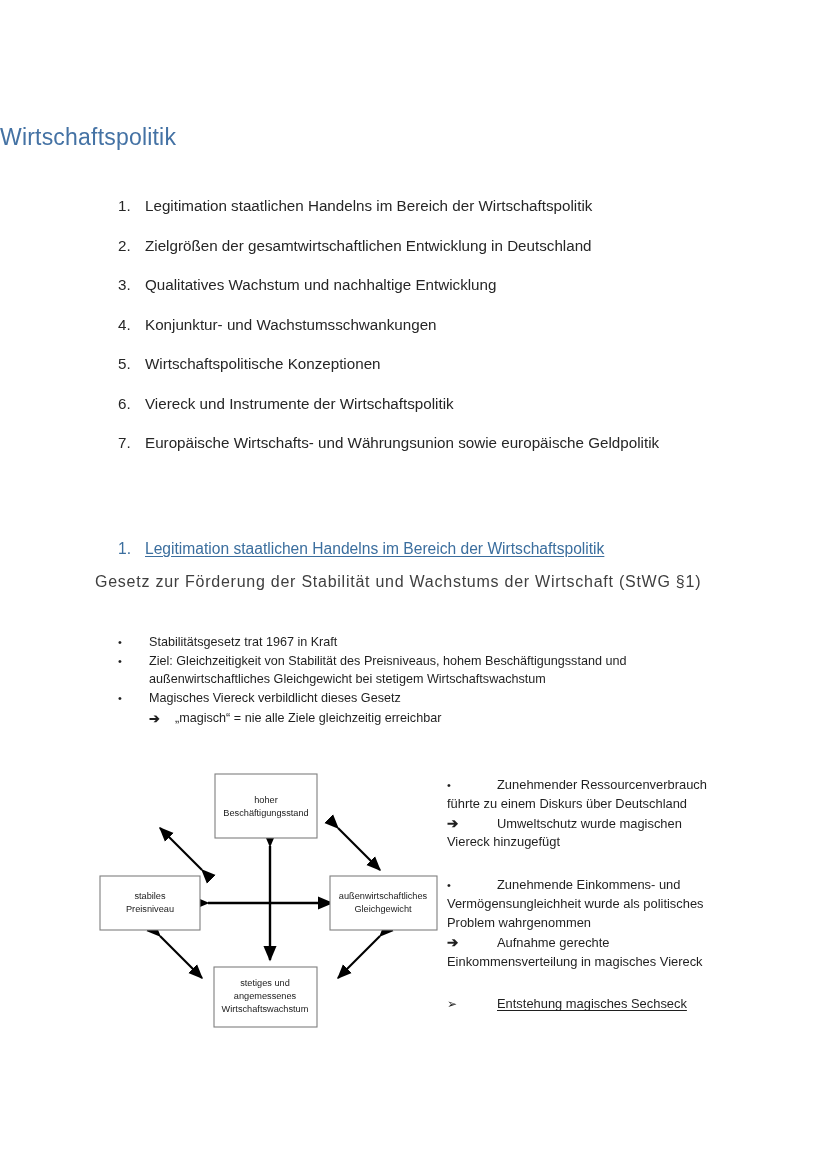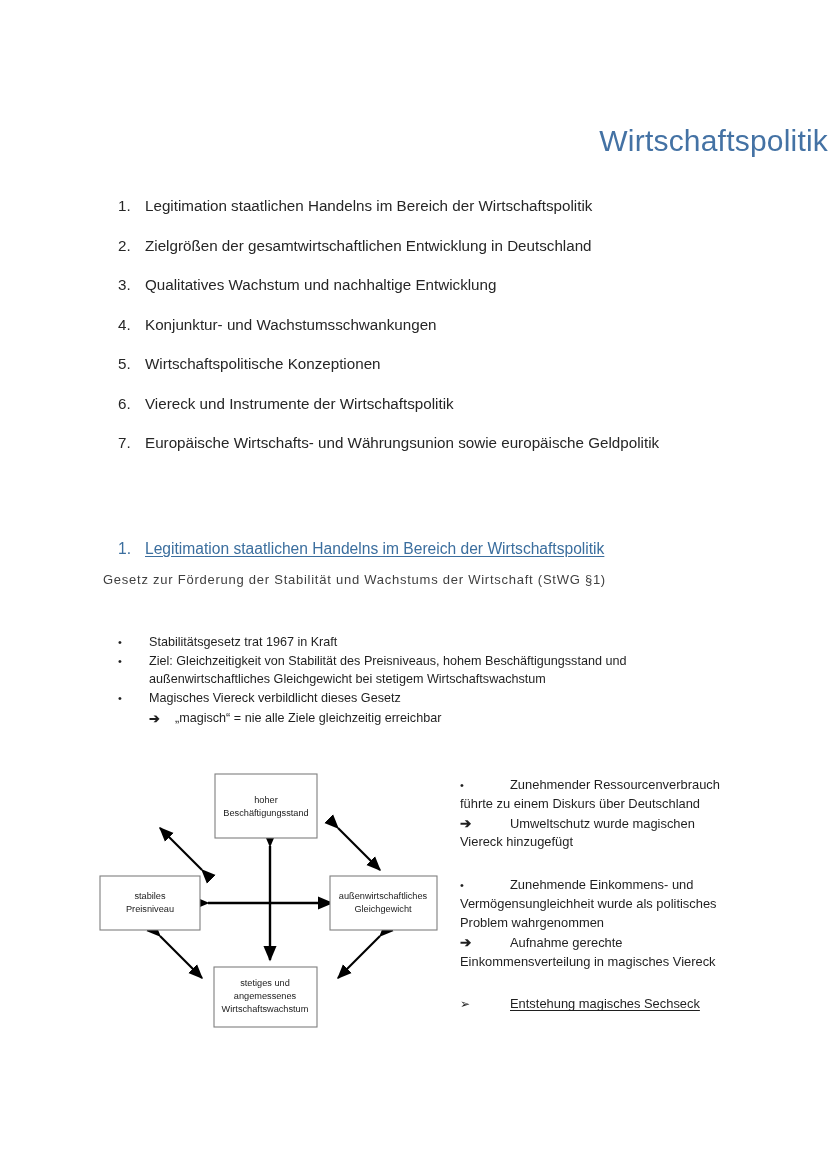--- a/index.html
+++ b/index.html
@@ -21,22 +21,22 @@
     inset: 0;
     background: #ffffff;
   }
 
   
   .doc-title {
     position: absolute;
     left: 0;
     top: 124px;
     width: 828px;
-    text-align: right;
-    font-size: 30px;
+    text-align: left;
+    font-size: 23px;
     font-weight: 400;
     color: #4472a4;
     letter-spacing: 0.2px;
   }
 
   
   .toc {
     position: absolute;
     left: 118px;
     top: 196px;
@@ -77,25 +77,24 @@
     text-decoration: underline;
     text-underline-offset: 2px;
   }
 
   
   .sub-head {
     position: absolute;
     left: 95px;
     top: 570px;
     width: 620px;
-    font-size: 13px;
+    font-size: 16px;
     line-height: 1.55;
     color: #3f3f3f;
     letter-spacing: 0.75px;
-    margin-left: 8px;
   }
 
   
   .bullets {
     position: absolute;
     left: 118px;
     top: 634px;
     width: 600px;
   }
   .bullet-row {
@@ -152,21 +151,20 @@
     left: 447px;
     top: 776px;
     width: 290px;
     font-size: 12.9px;
     line-height: 1.46;
     color: #1f1f1f;
   }
   .note-block { margin-bottom: 24px; }
   .note-line {
     display: block;
-    margin-left: 13px;
   }
   .note-marker {
     display: inline-block;
     width: 50px;
   }
   .note-marker.bullet { font-size: 11px; }
   .note-marker.arrow { font-weight: bold; font-size: 13.5px; }
   .note-marker.chev { font-size: 12px; }
   .note-final {
     margin-top: 14px;

